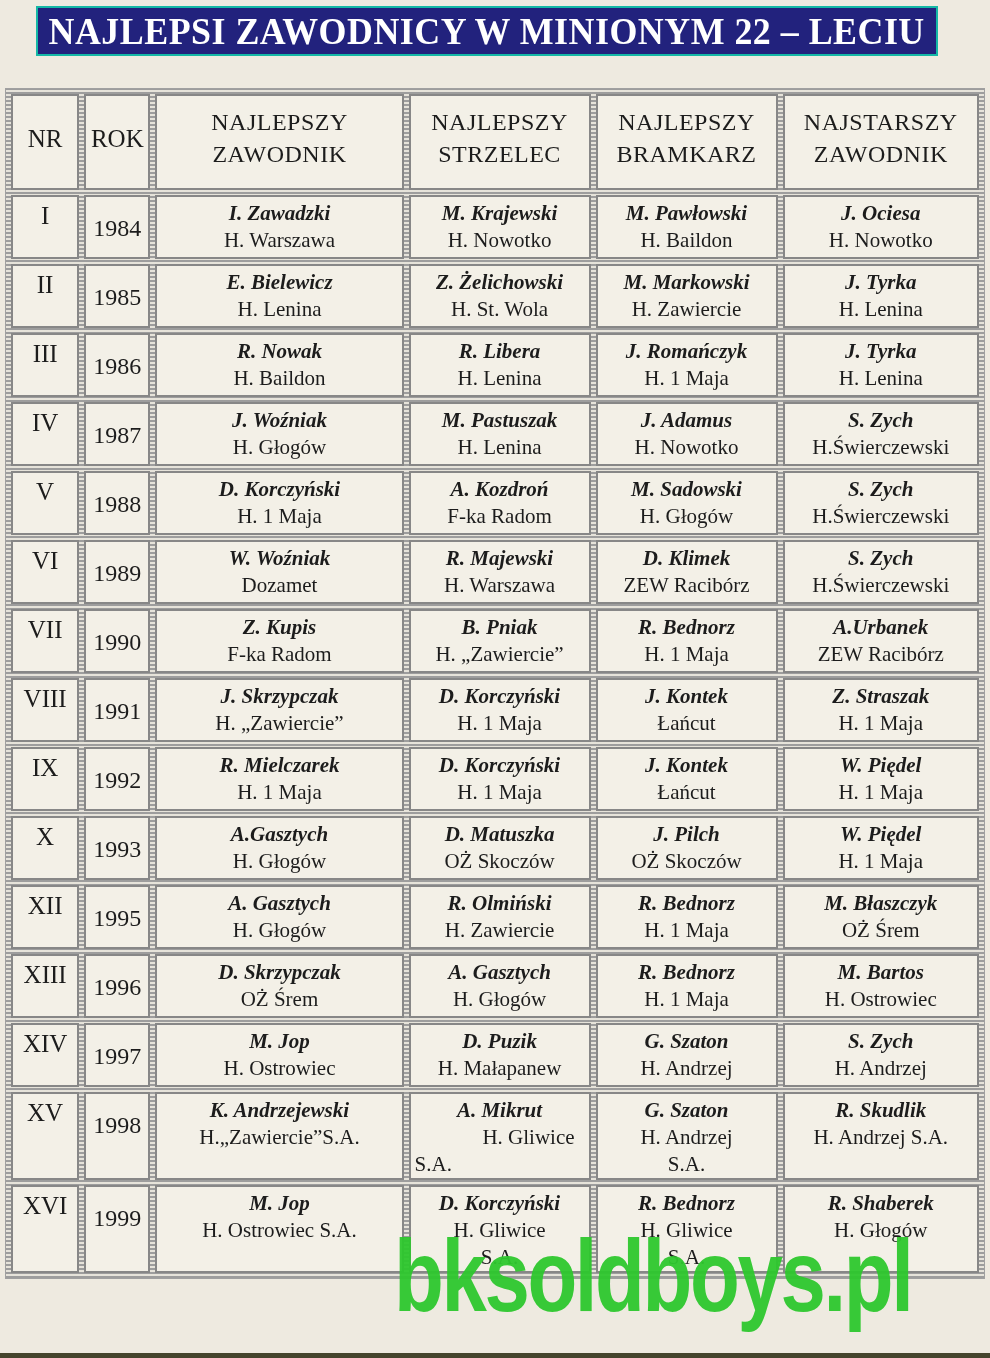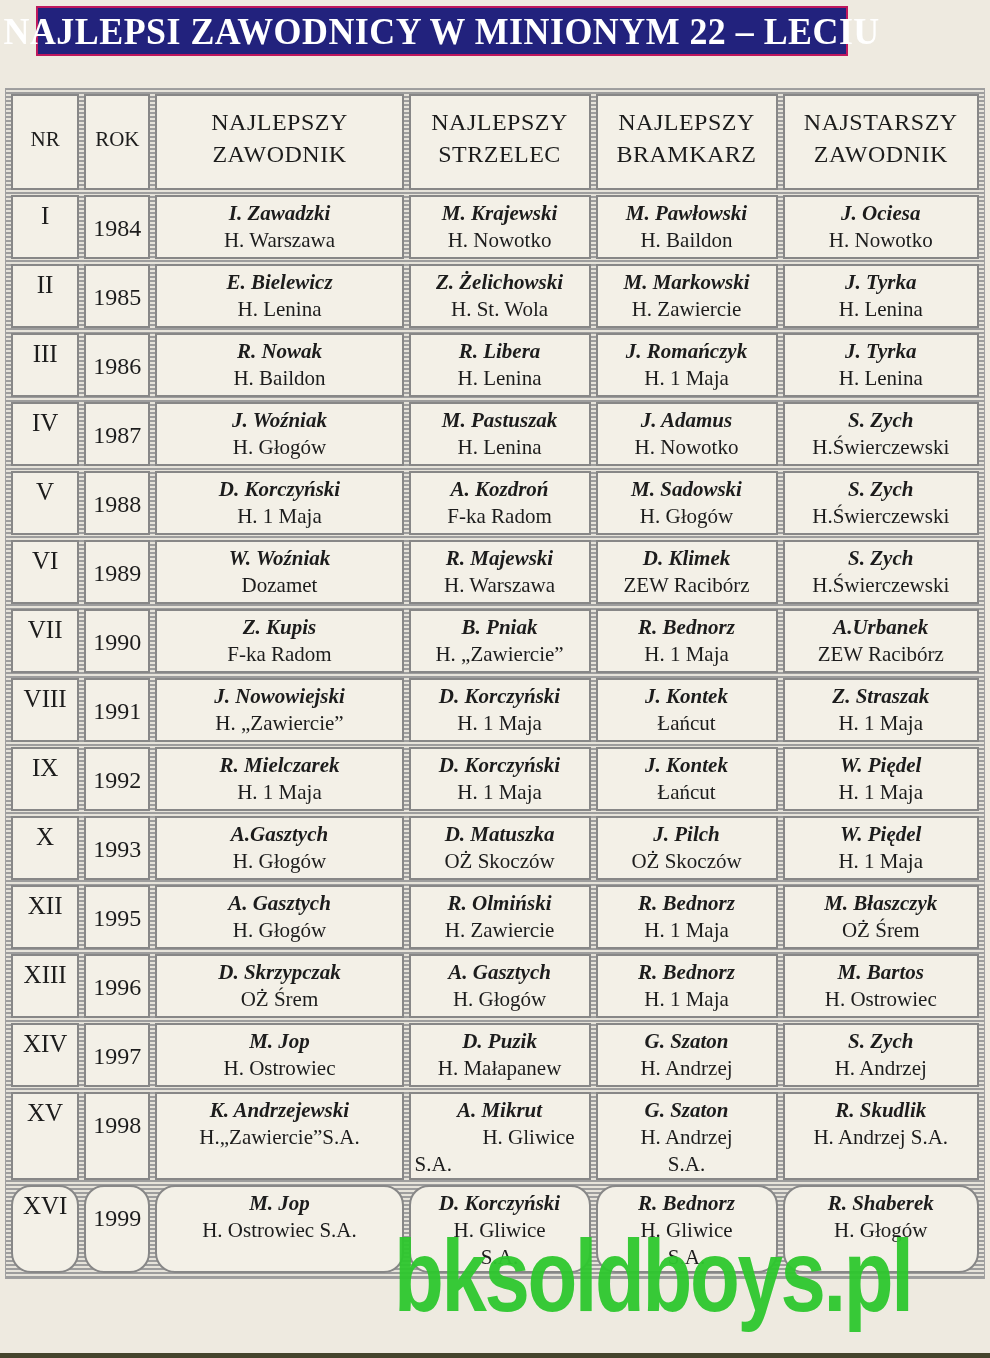--- a/index.html
+++ b/index.html
@@ -4,47 +4,47 @@
 <style>
   html,body{margin:0;padding:0;}
   body{
     width:990px;height:1358px;position:relative;overflow:hidden;
     background:#eeeae0;
     font-family:"Liberation Serif", serif;
     color:#1c1c1c;
   }
   
   .banner{
-    position:absolute;left:36px;top:6px;width:812px;height:50px;
-    background:#22227d;border:2px solid #be185d;box-sizing:border-box;
+    position:absolute;left:36px;top:6px;width:902px;height:50px;
+    background:#22227d;border:2px solid #14b8a6;box-sizing:border-box;
     display:flex;align-items:center;justify-content:center;
   }
   .banner span{
     color:#ffffff;font-weight:bold;font-size:37px;line-height:1;
     white-space:nowrap;letter-spacing:0.5px;
     transform:scaleX(0.97);
   }
   
   .tablewrap{
     position:absolute;left:5px;top:88px;width:978px;
     border:1px solid #a0a0a0;
     background:#dcd9d0;
     background-image:repeating-linear-gradient(0deg,#9d9d9d 0 2px,#e6e3da 2px 4px);
   }
   table{width:100%;border-collapse:separate;border-spacing:5px;table-layout:fixed;}
   th,td{
     background:#f3f0e7;border:2px solid #878787;box-sizing:border-box;
     vertical-align:top;text-align:center;padding:0;overflow:visible;
   }
   thead th{height:96px;}
-  .th-small{vertical-align:middle;font-size:21px;font-weight:normal;padding-bottom:6px;}
+  .th-small{vertical-align:middle;font-size:25px;font-weight:normal;padding-bottom:6px;}
   .th-big{padding-top:10px;font-size:24px;font-weight:normal;letter-spacing:0.5px;line-height:1.35;}
   tbody td{height:64px;}
   tr.row-tall td{height:88px;}
-  tr.row-taller td{height:71px;border-radius:20px;}
+  tr.row-taller td{height:71px;}
   .td-nr{font-size:25px;padding-top:5px;}
   .td-rok{font-size:24px;padding-top:18px;}
   .cell-pad{padding-top:3px;}
   .name{font-size:21px;font-weight:bold;font-style:italic;line-height:27px;white-space:nowrap;}
   .club{font-size:21px;line-height:27px;white-space:nowrap;}
   .al-left{text-align:left;padding-left:4px;}
   .al-right{text-align:right;padding-right:14px;}
   
   .watermark{
     position:absolute;left:394px;top:1220px;z-index:5;
@@ -237,21 +237,21 @@
           </td>
           <td class="cell-pad">
             <div class="name">A.Urbanek</div>
             <div class="club">ZEW Racibórz</div>
           </td>
         </tr>
         <tr>
           <td class="td-nr">VIII</td>
           <td class="td-rok">1991</td>
           <td class="cell-pad">
-            <div class="name">J. Nowowiejski</div>
+            <div class="name">J. Skrzypczak</div>
             <div class="club">H. „Zawiercie”</div>
           </td>
           <td class="cell-pad">
             <div class="name">D. Korczyński</div>
             <div class="club">H. 1 Maja</div>
           </td>
           <td class="cell-pad">
             <div class="name">J. Kontek</div>
             <div class="club">Łańcut</div>
           </td>

